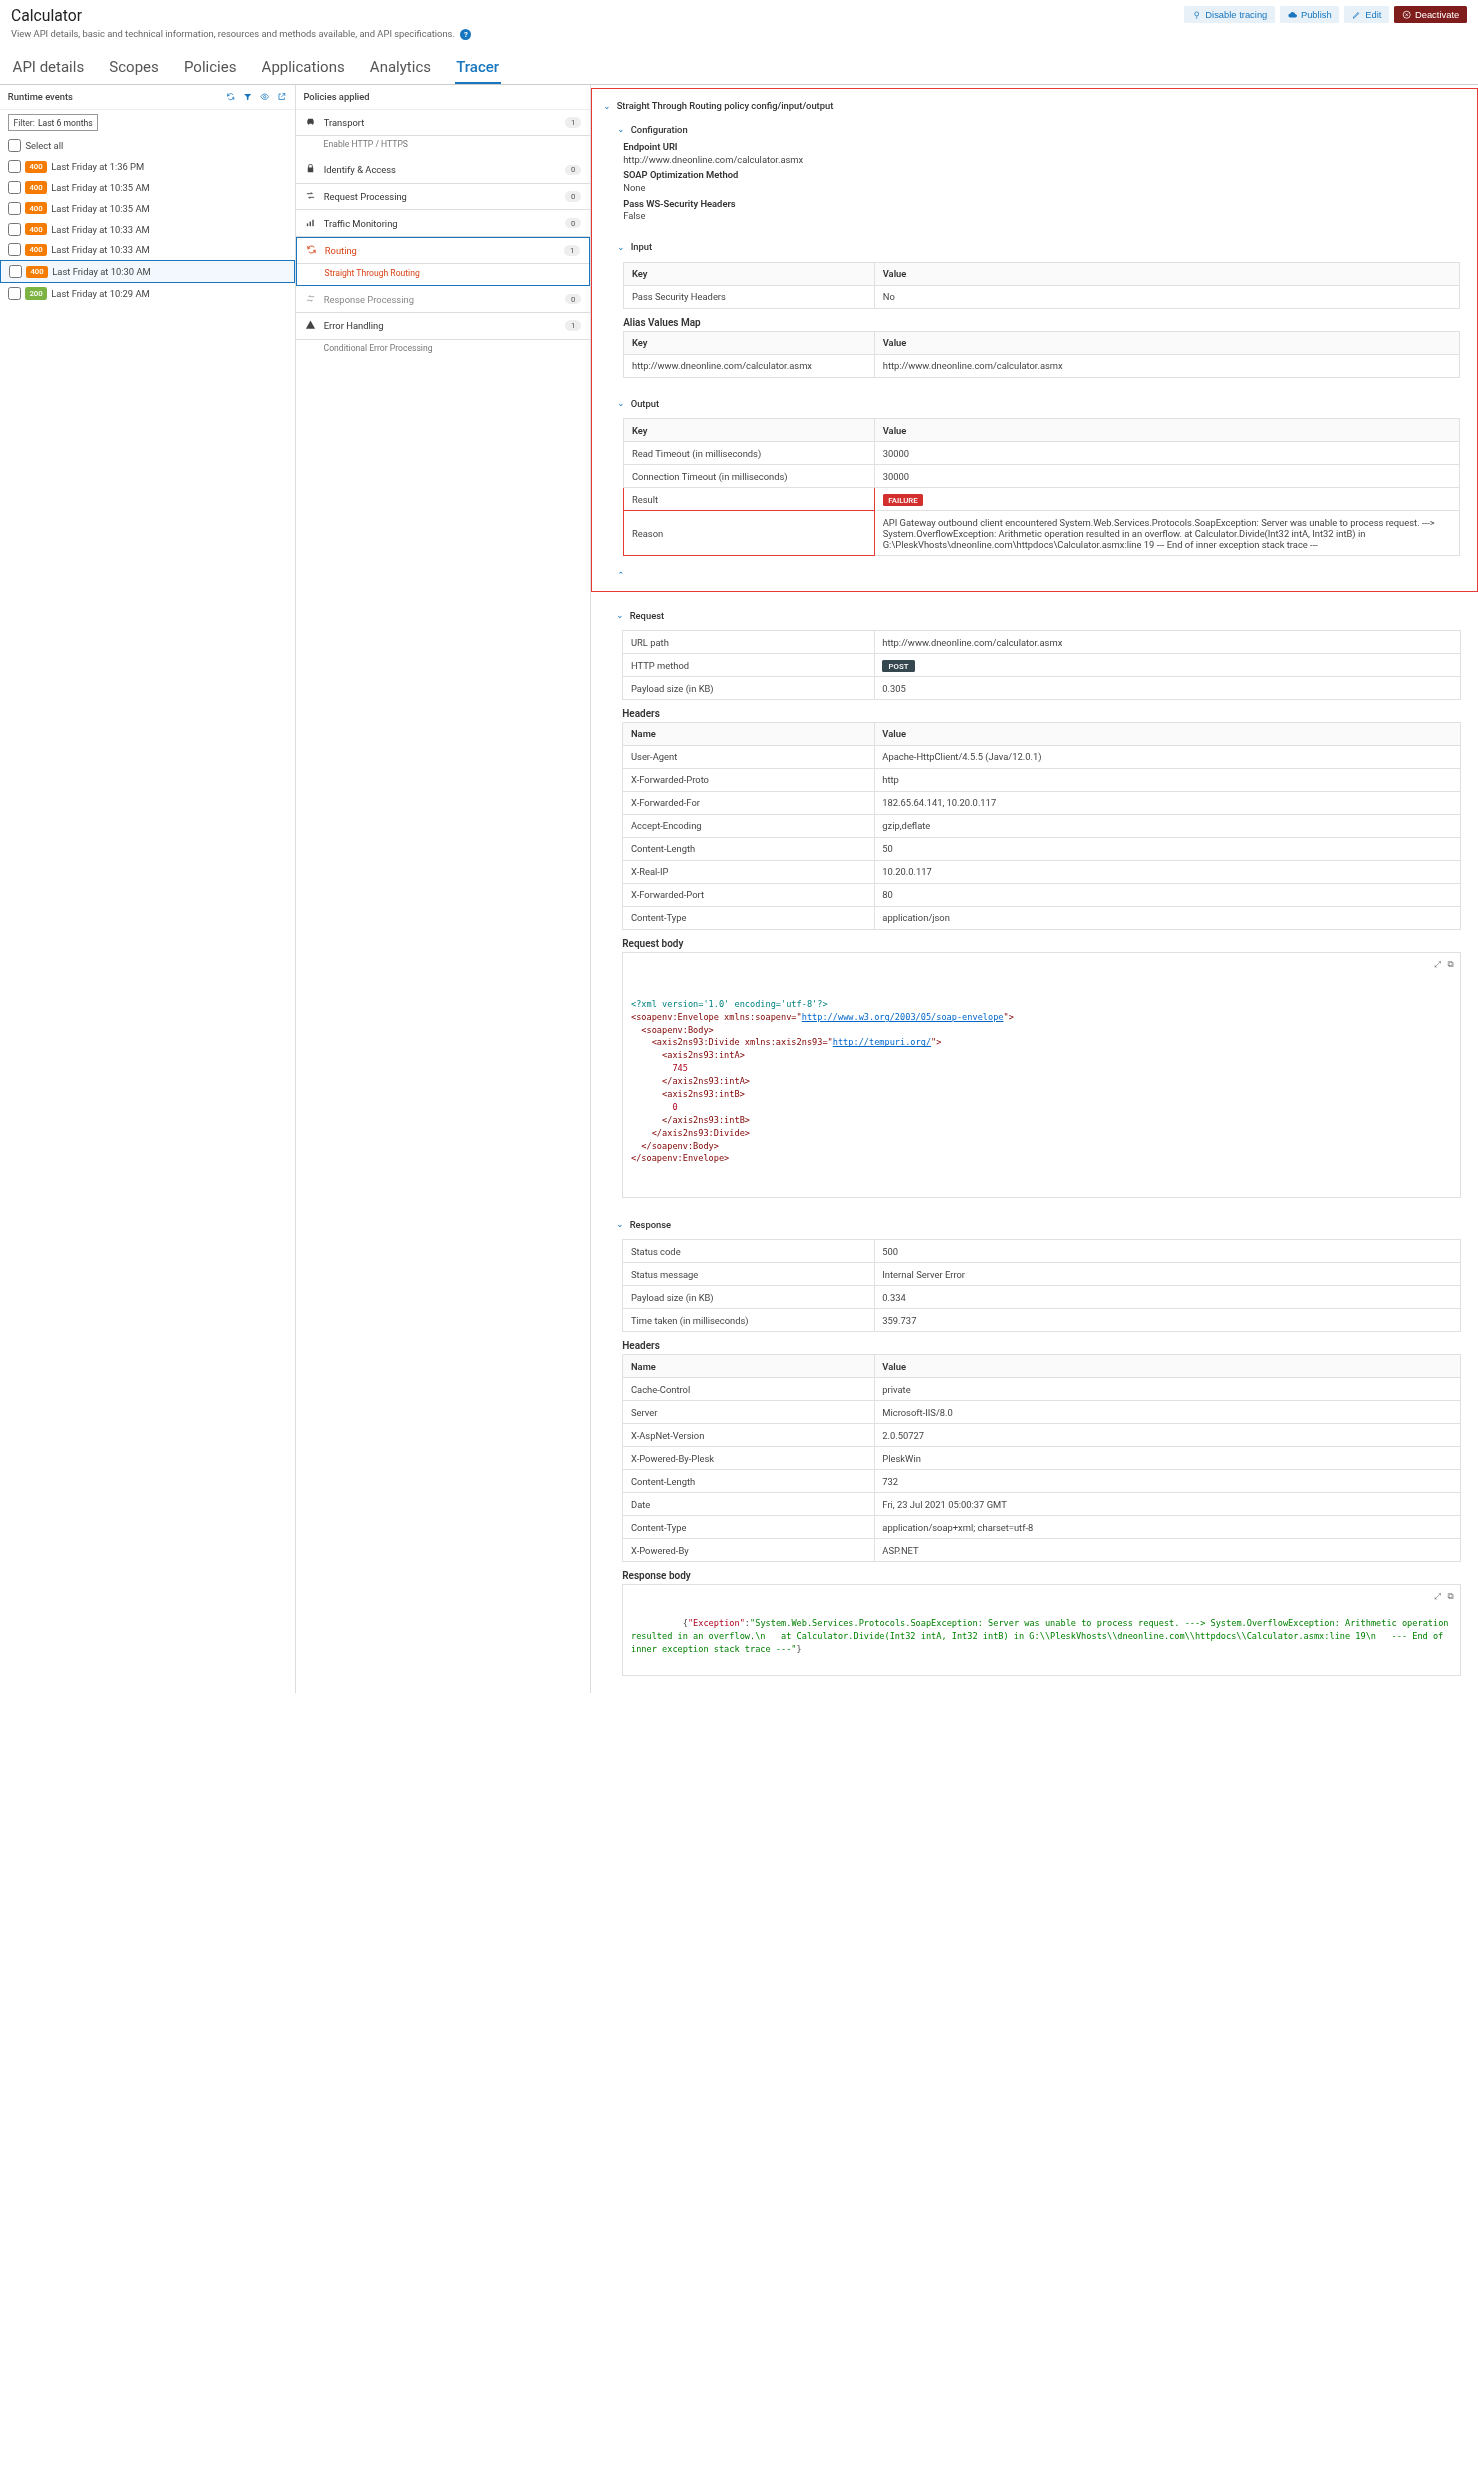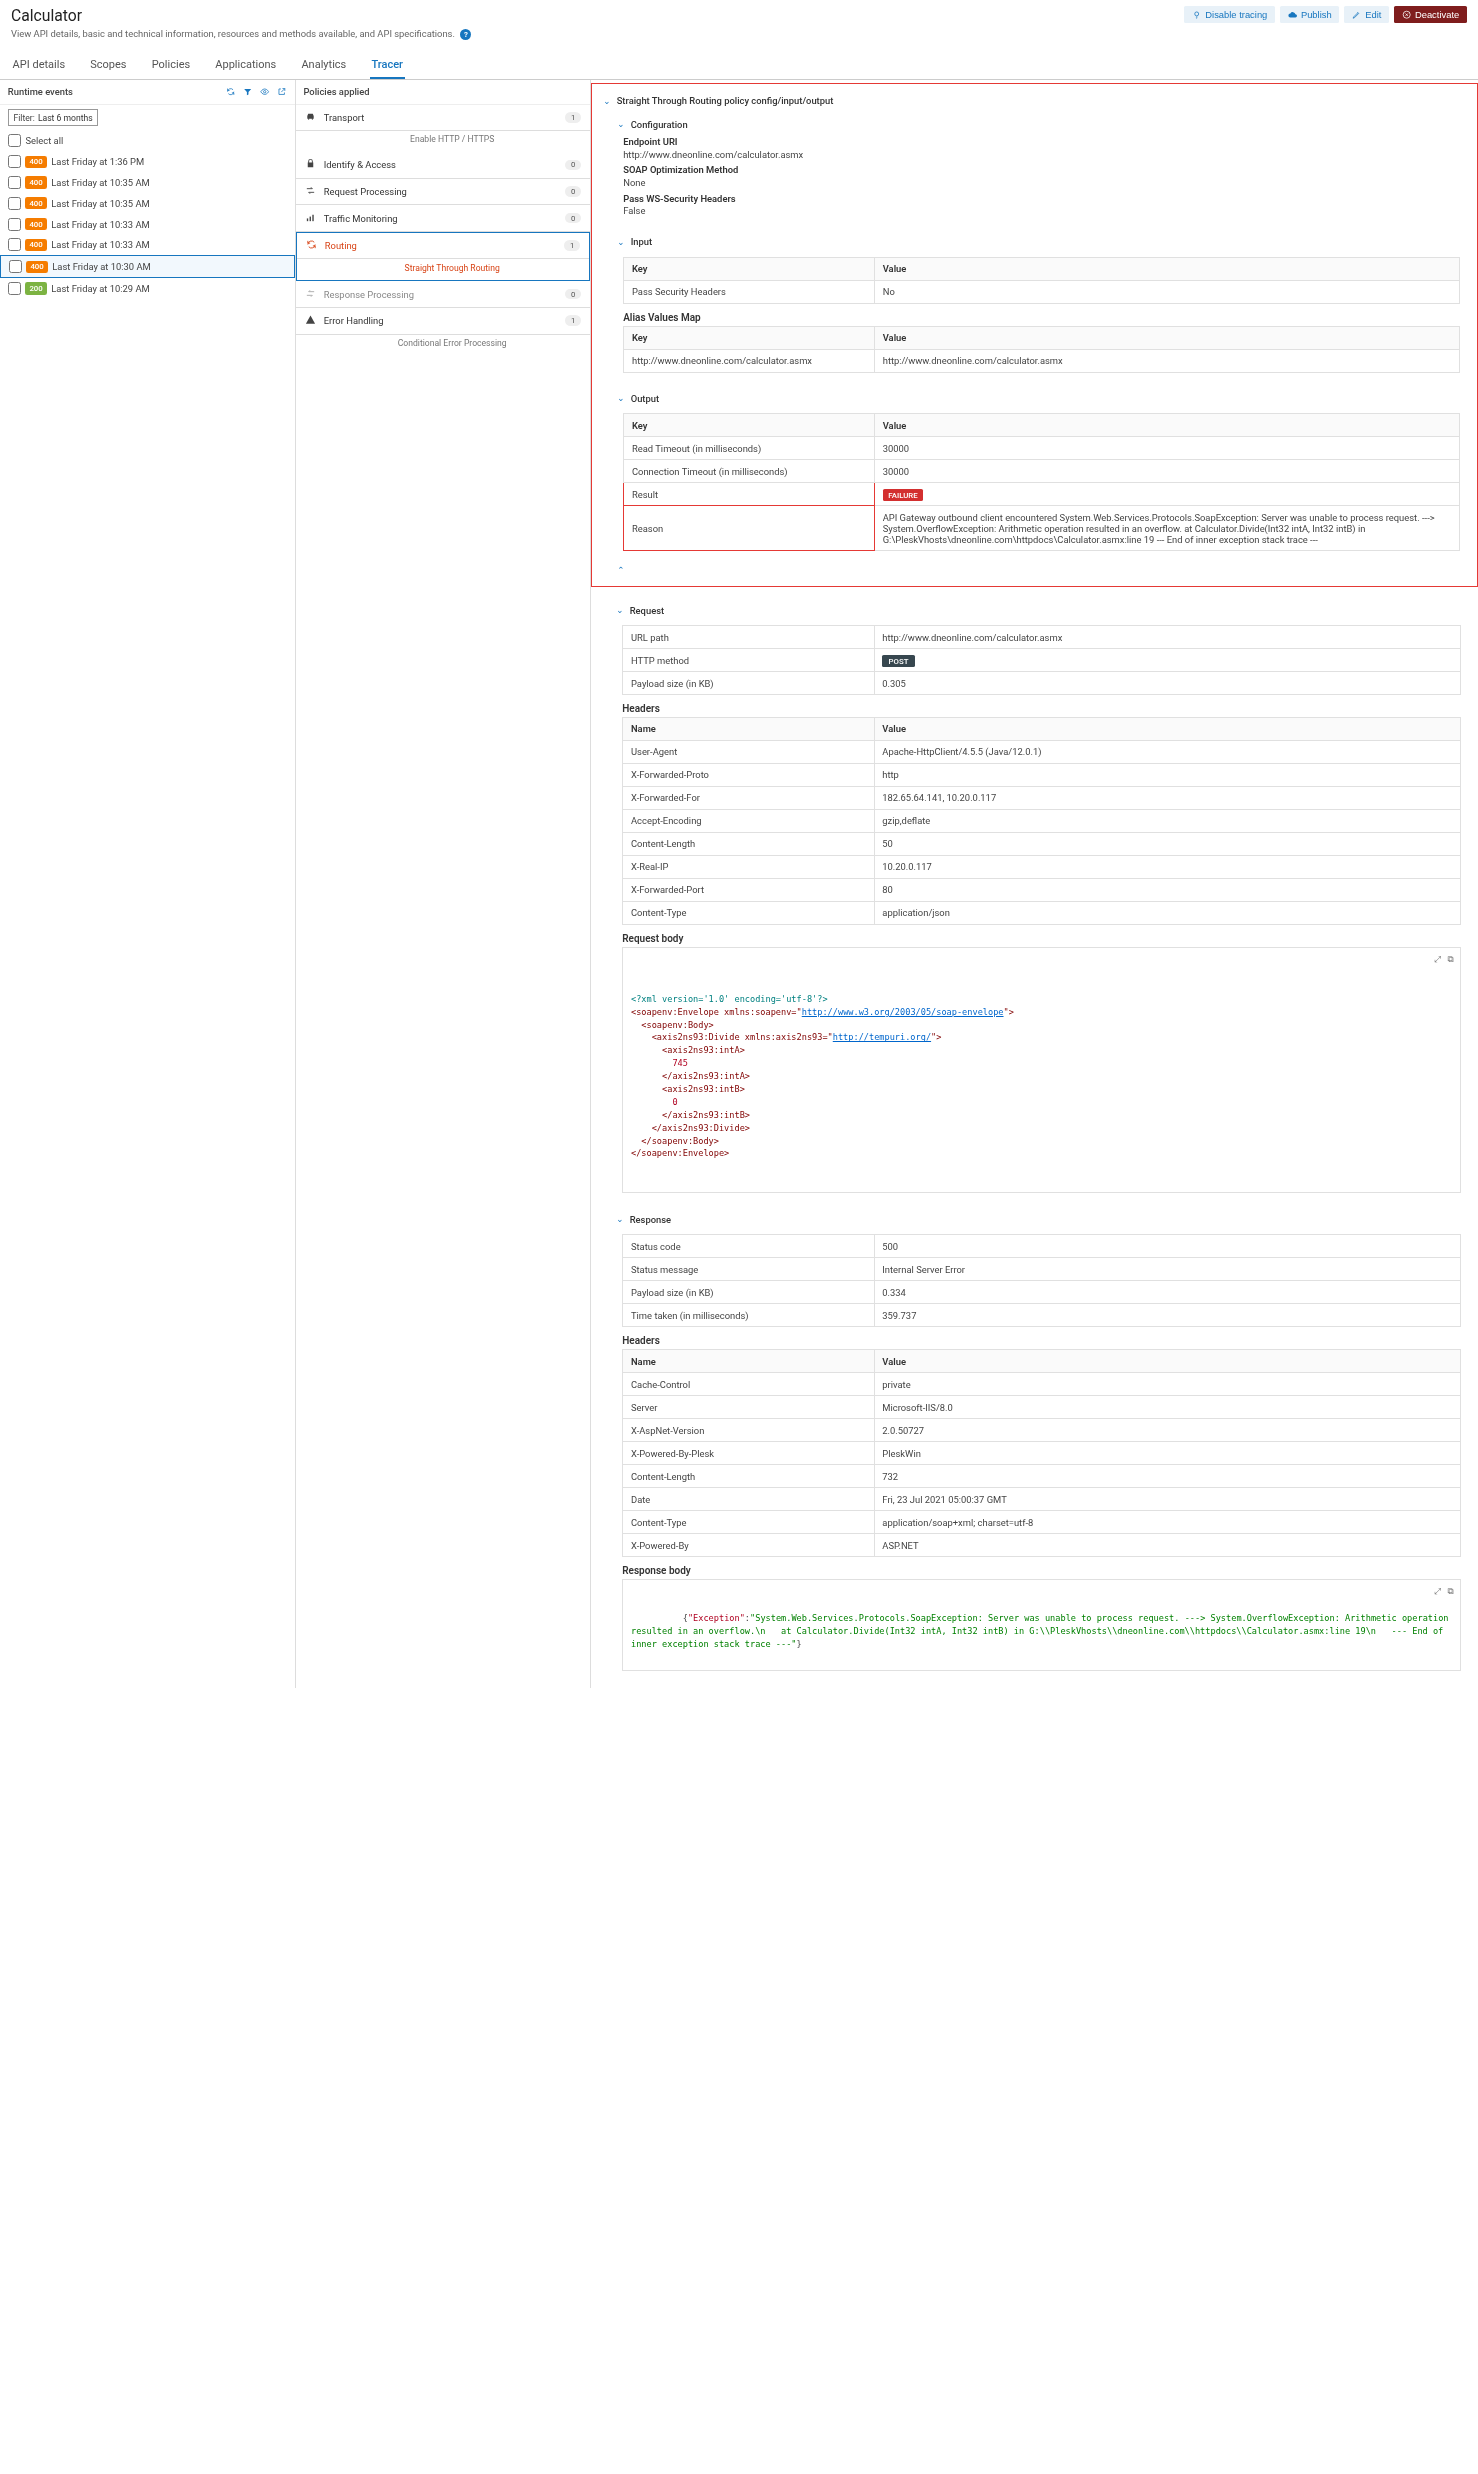--- a/index.html
+++ b/index.html
@@ -30,21 +30,21 @@
   }
   .btn-light { background: #e8f1f8; color: #1776bf; }
   .btn-primary { background: #7f1d1d; color: #fff; }
   .icon-sm { width: 9.4px; height: 9.4px; }
 
   .tabs {
     border-bottom: 0.8px solid #ccc; padding: 0 11px; margin-top: 11px;
     display: flex; gap: 22px;
   }
   .tab {
-    padding: 6.3px 1.6px; color: #555; cursor: pointer; font-size: 11px;
+    padding: 6.3px 1.6px; color: #555; cursor: pointer; font-size: 15px;
     border-bottom: 2.3px solid transparent;
   }
   .tab.active { color: #1776bf; border-bottom-color: #1776bf; font-weight: 500; }
 
   .main { display: flex; }
   .col-events { width: 20%; border-right: 0.8px solid #ddd; }
   .col-policies { width: 20%; border-right: 0.8px solid #ddd; }
   .col-details { width: 60%; }
 
   .panel-header {
@@ -76,21 +76,21 @@
   .policy-group {
     display: flex; align-items: center; justify-content: space-between;
     padding: 6.3px 9.4px; border-bottom: 0.8px solid #ddd; font-size: 9.4px;
   }
   .policy-group .pg-left { display: flex; align-items: center; gap: 7.8px; }
   .policy-group.muted { color: #888; }
   .policy-count {
     background: #eee; color: #555; font-size: 7.8px; padding: 0.8px 5.5px;
     border-radius: 6.3px; min-width: 14px; text-align: center;
   }
-  .policy-sub { padding: 3.1px 9.4px 7.8px 28px; font-size: 8.6px; color: #777; text-align: center; }
+  .policy-sub { padding: 3.1px 9.4px 7.8px 28px; font-size: 8.6px; color: #777; }
   .policy-routing { color: #d84315; }
   .policy-routing-box { border: 0.8px solid #1776bf; }
   .policy-sub.err { color: #d84315; }
 
   .details-body { padding: 3.1px 0; }
   .section-bar {
     display: flex; align-items: center; gap: 6.3px; padding: 6.3px 11px;
     font-size: 9.4px; color: #333; cursor: pointer;
   }
   .chev { color: #1776bf; font-size: 8.6px; }

